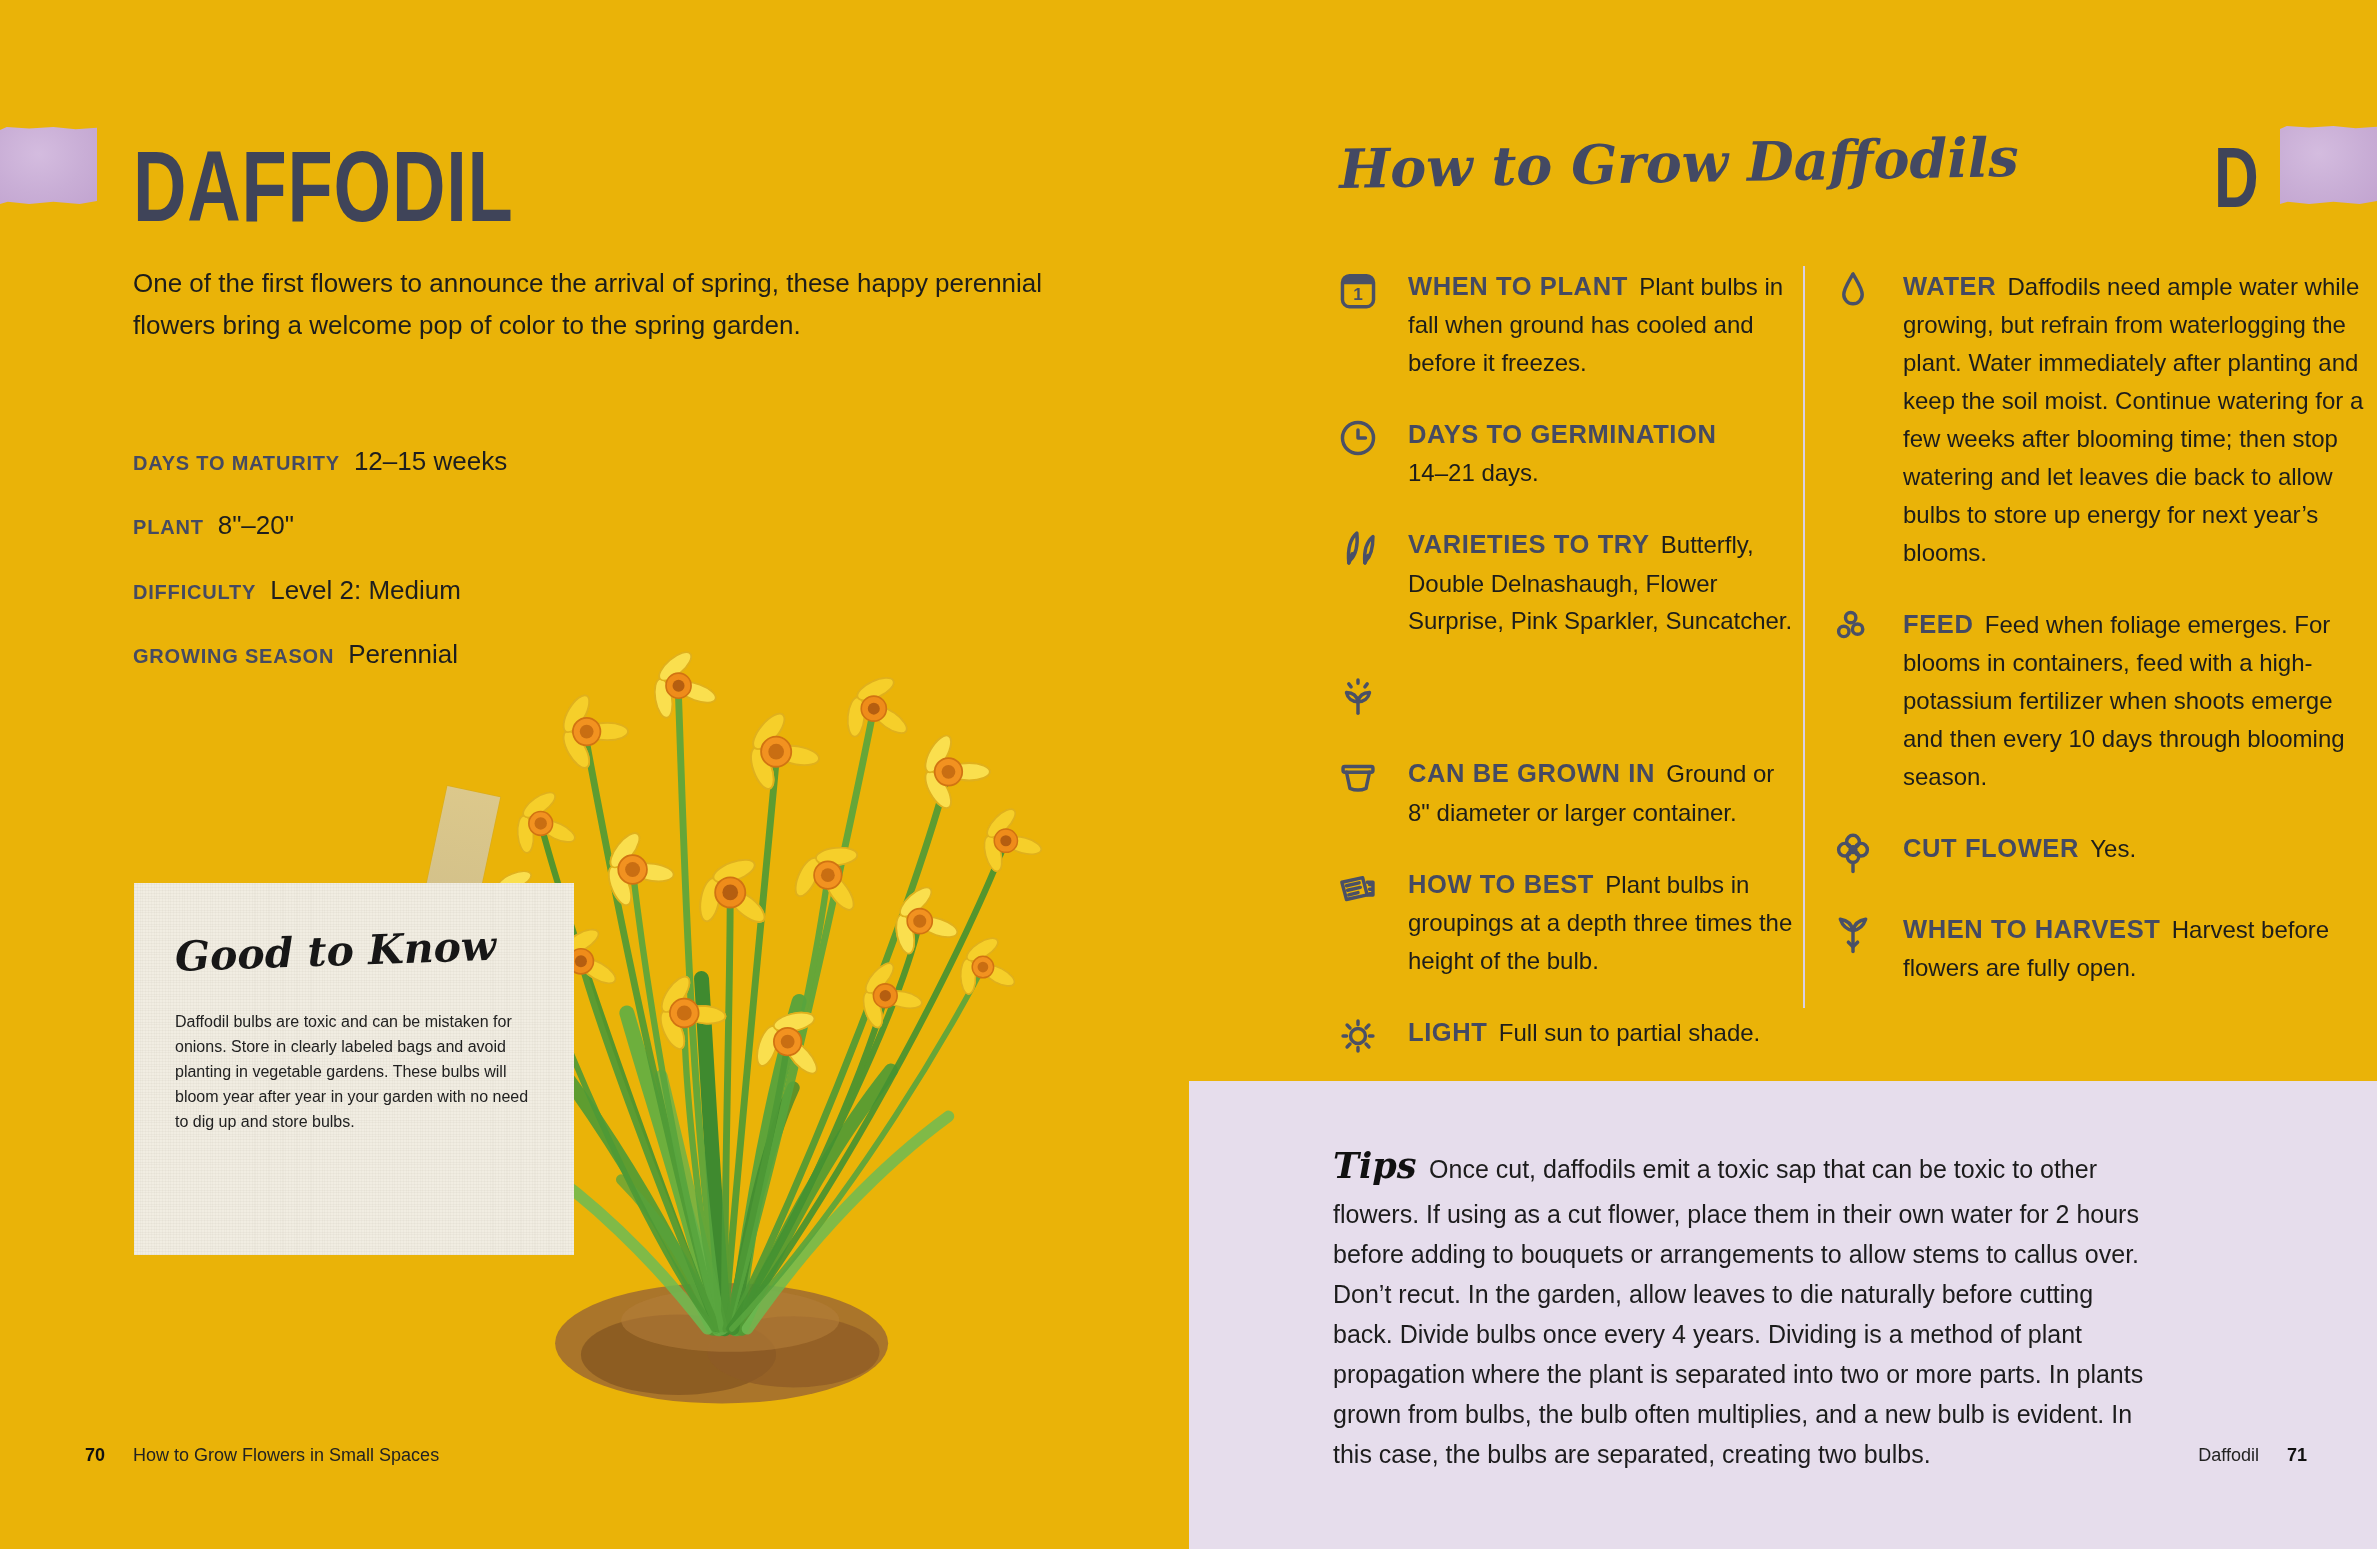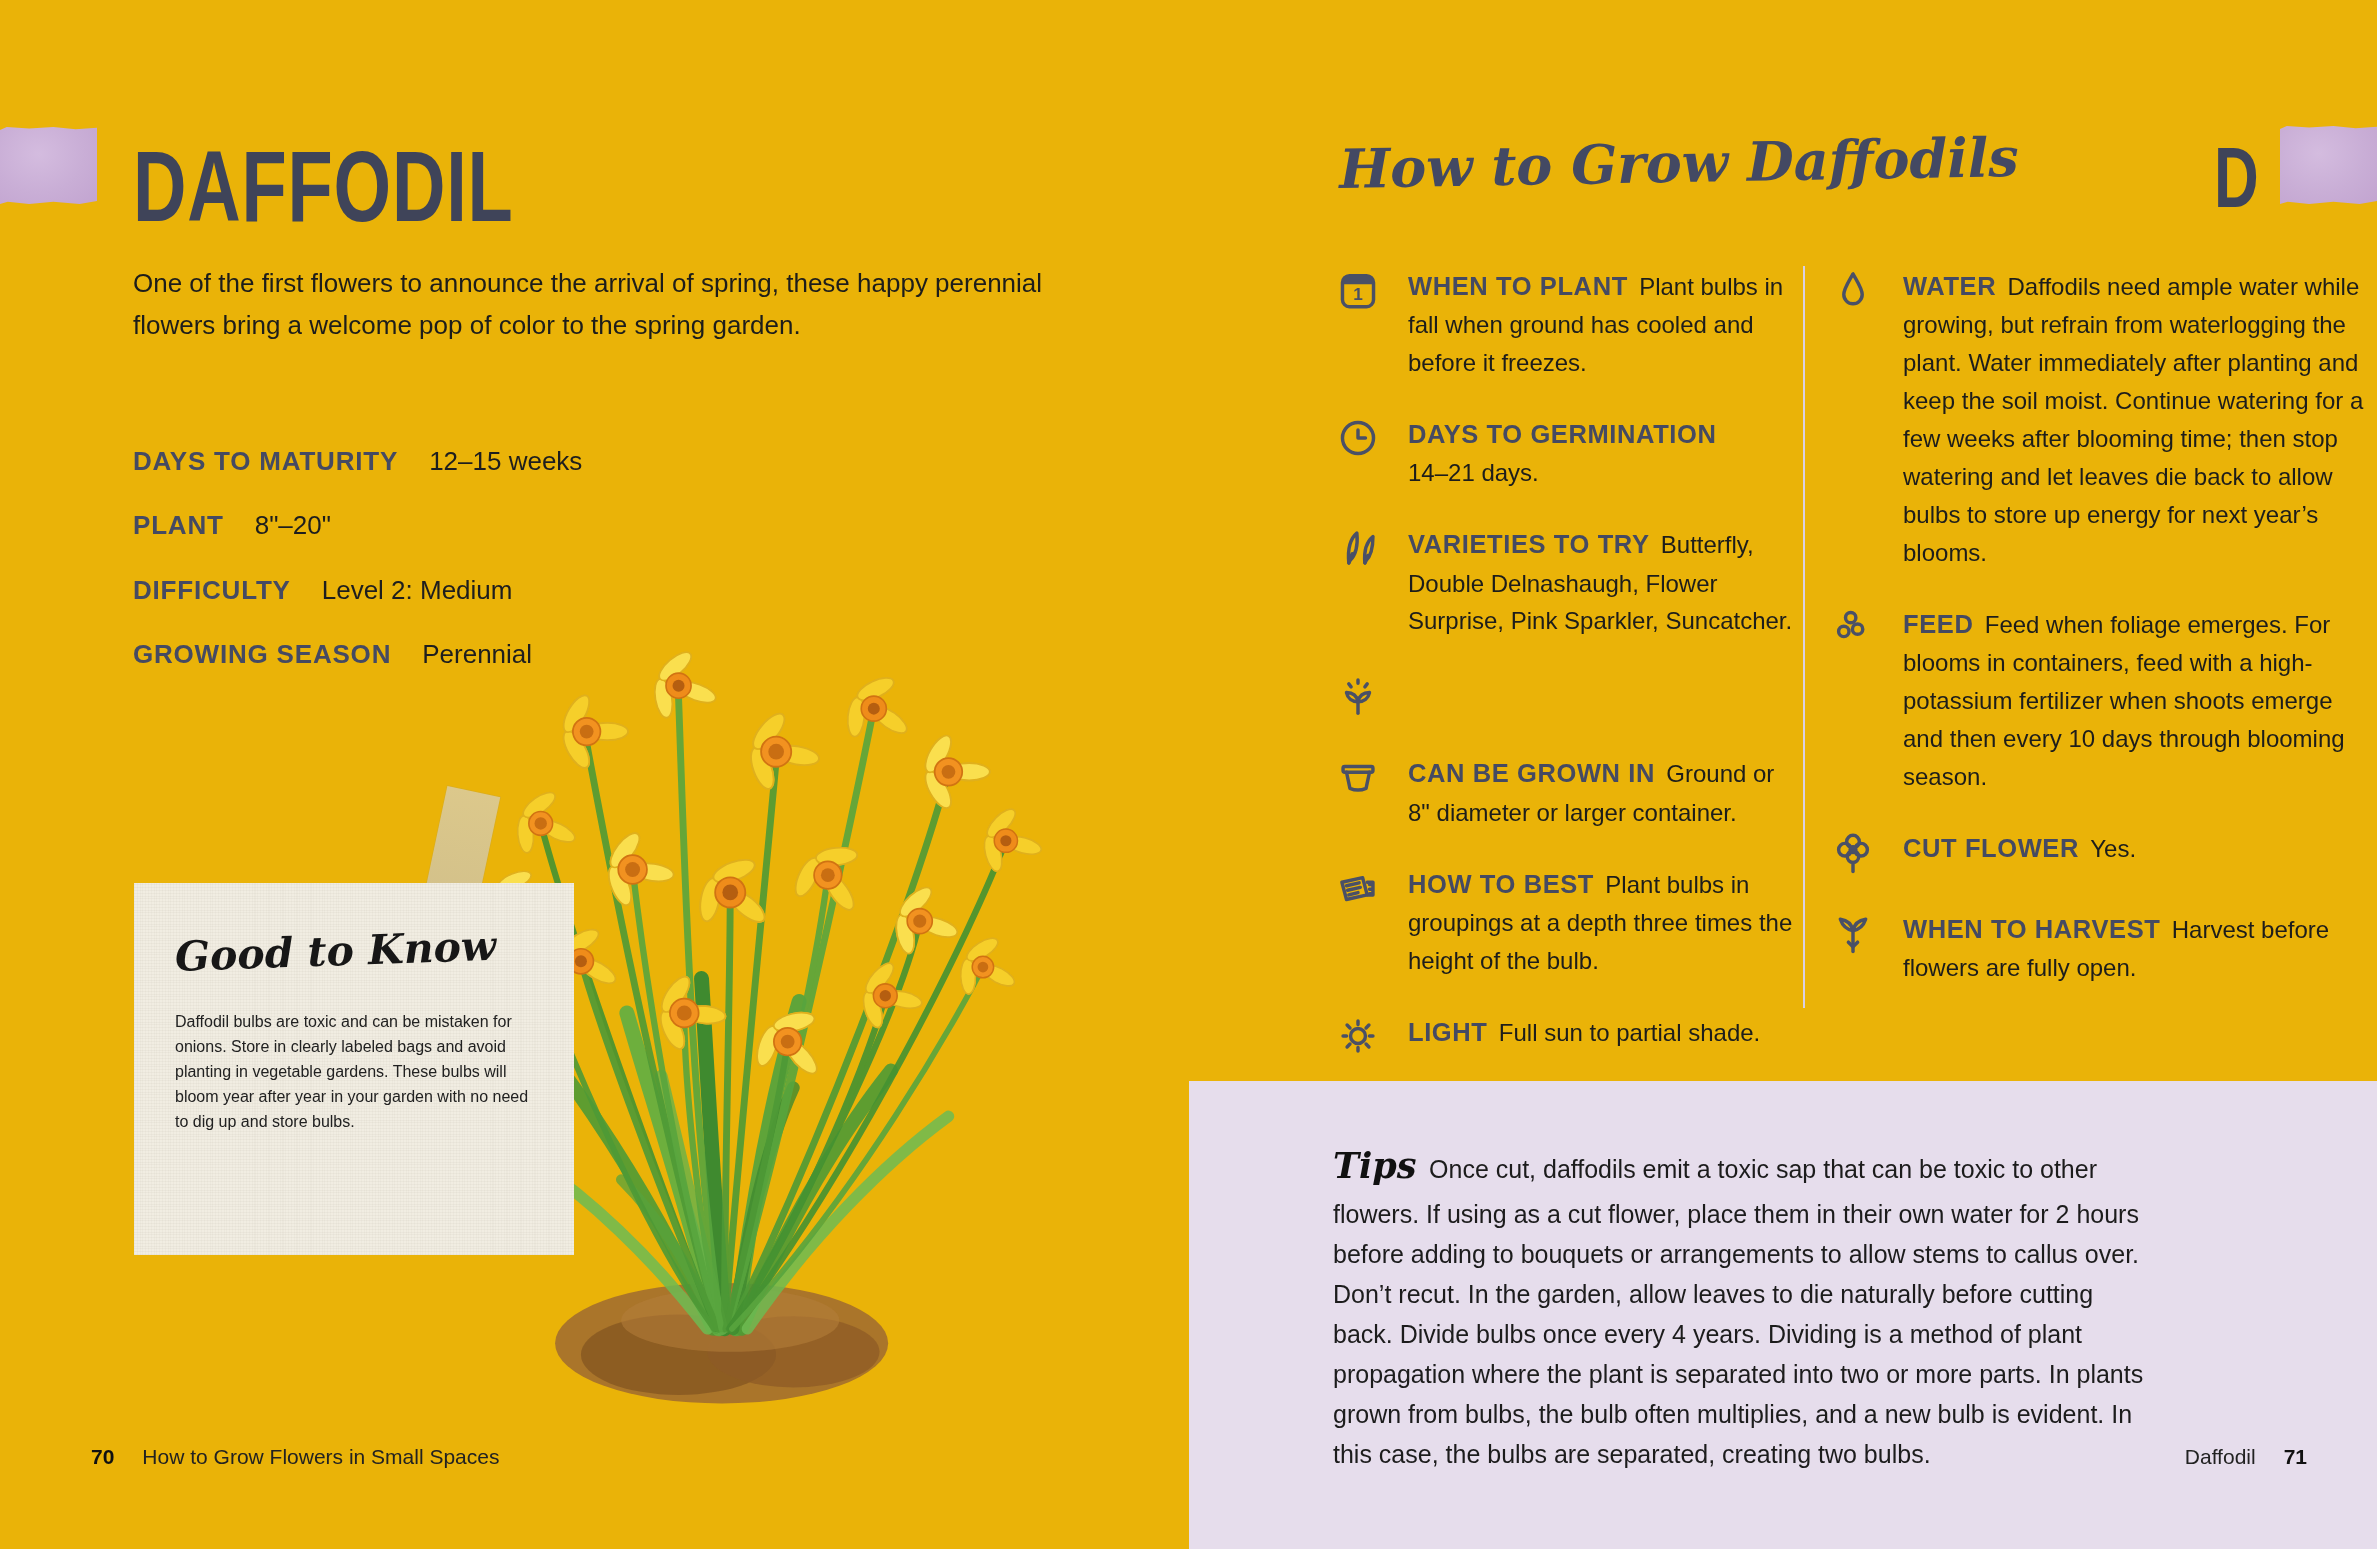--- a/index.html
+++ b/index.html
@@ -22,42 +22,42 @@
     position:absolute; left:133px; top:129px;
     font-size:100px; font-weight:bold; color:#3f4459; letter-spacing:1.1px;
     transform:scaleX(0.74); transform-origin:left top; white-space:nowrap;
   }
   .intro {
     position:absolute; left:133px; top:262px; width:951px;
     font-size:26px; line-height:1.62; color:#1d1d1b;
   }
   .stats { position:absolute; left:133px; top:443px; width:849px; }
   .stat-row { margin-bottom:28px; font-size:26px; line-height:1.4; }
-  .stat-label { font-size:26px; font-weight:bold; color:#454a62; letter-spacing:0.8px; margin-right:31px; }
+  .stat-label { font-size:20px; font-weight:bold; color:#454a62; letter-spacing:0.8px; margin-right:14px; }
 
   
   .gtk-box {
     position:absolute; left:134px; top:883px; width:440px; height:372px;
     background:
       repeating-linear-gradient(0deg, rgba(120,110,90,0.05) 0 1.1px, transparent 1.1px 2.8px),
       repeating-linear-gradient(90deg, rgba(120,110,90,0.04) 0 1.1px, transparent 1.1px 2.8px),
       #f1ede2;
     padding:50px 34px 0 41px;
   }
   .gtk-title { font-size:41px; color:#171717; margin-bottom:24px; transform:rotate(-2deg); transform-origin:left; }
   .gtk-body { font-size:16px; line-height:1.57; color:#212121;margin-top:28px; }
   .tape {
     position:absolute; left:431px; top:790px; width:54px; height:152px;
     background:linear-gradient(180deg, rgba(216,206,176,.78), rgba(203,192,160,.85));
     transform:rotate(12deg);
     box-shadow:0 0 0 0.6px rgba(160,150,120,.25);
   }
 
   
-  .footer { position:absolute; top:1445px; font-size:21px; color:#222;margin-left:6px; }
+  .footer { position:absolute; top:1445px; font-size:18px; color:#222; }
   .footer-left { left:85px; }
   .footer-right { right:70px;text-align:center; }
   .page-num { font-weight:bold; color:#111; }
   .footer-left .page-num { margin-right:28px; }
   .footer-right .page-num { margin-left:28px; }
 
   
   .howto-header {
     position:absolute; left:1339px; top:131px;
     font-size:54px; color:#434963; transform:rotate(-1deg);

